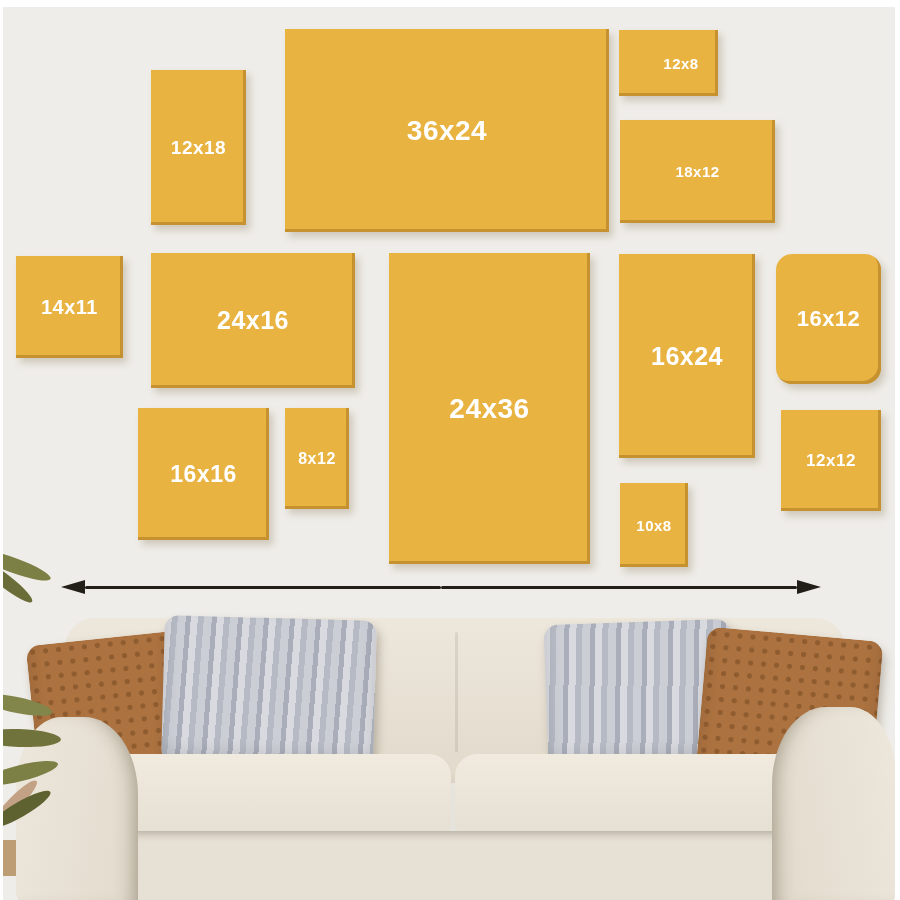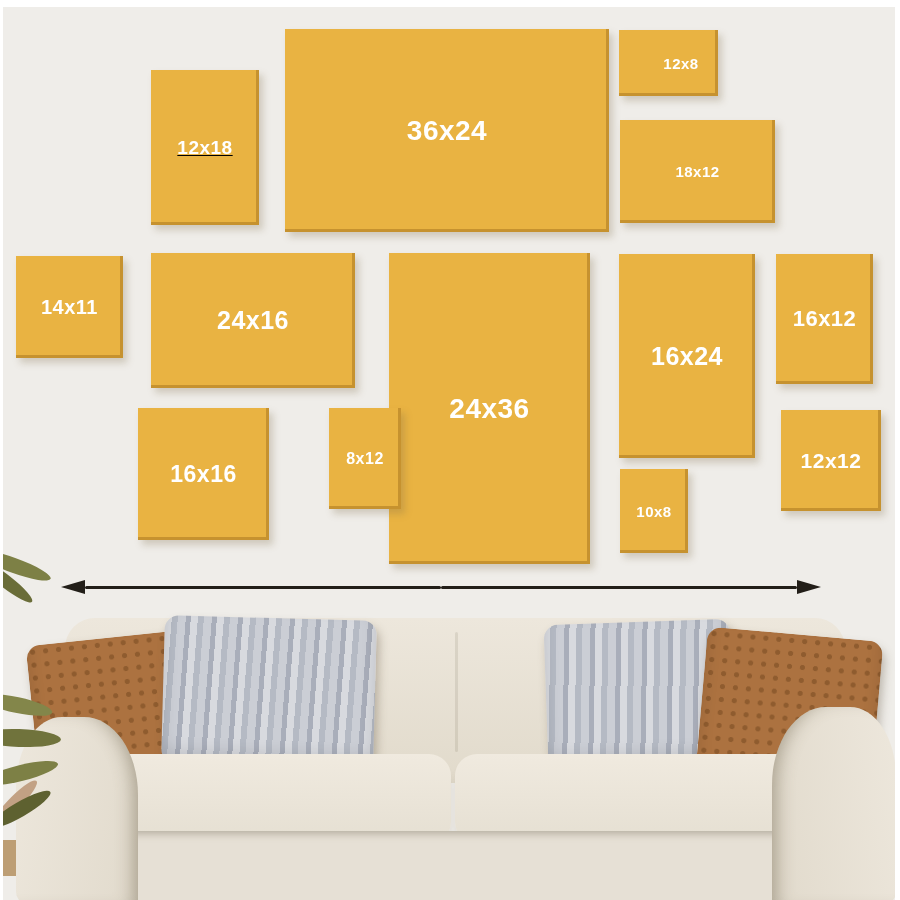--- a/index.html
+++ b/index.html
@@ -54,21 +54,21 @@
              box-shadow:inset 14px 0 18px -10px rgba(95,85,60,.45);}
   .leaf{border-radius:50%;z-index:7;}
 </style>
 </head>
 <body>
 
 <div class="stage">
   <div class="wall">
 
     <div>
-        <div class="frame" style="left: 148px; top: 63px; width: 108px; height: 155px; text-decoration: underline;">
+        <div class="frame" style="left: 148px; top: 63px; width: 95px; height: 155px;">
     <span class="frame-label" style="font-size: 19px;">12x18</span>
   </div>
         <div class="frame" style="left: 282px; top: 22px; width: 324px; height: 203px;">
     <span class="frame-label" style="font-size: 28px;">36x24</span>
   </div>
         <div class="frame" style="left: 616px; top: 23px; width: 99px; height: 66px;">
     <span class="frame-label" style="font-size: 15px; margin-left: 25px;">12x8</span>
   </div>
         <div class="frame" style="left: 617px; top: 113px; width: 155px; height: 103px;">
     <span class="frame-label" style="font-size: 15px;">18x12</span>
@@ -78,33 +78,33 @@
   </div>
         <div class="frame" style="left: 148px; top: 246px; width: 204px; height: 135px;">
     <span class="frame-label" style="font-size: 25px;">24x16</span>
   </div>
         <div class="frame" style="left: 386px; top: 246px; width: 201px; height: 311px;">
     <span class="frame-label" style="font-size: 28px;">24x36</span>
   </div>
         <div class="frame" style="left: 616px; top: 247px; width: 136px; height: 204px;">
     <span class="frame-label" style="font-size: 25px;">16x24</span>
   </div>
-        <div class="frame" style="left: 773px; top: 247px; width: 97px; height: 130px;">
+        <div class="frame" style="left: 773px; top: 247px; width: 105px; height: 130px; border-radius: 16px;">
     <span class="frame-label" style="font-size: 22px;">16x12</span>
   </div>
         <div class="frame" style="left: 135px; top: 401px; width: 131px; height: 132px;">
     <span class="frame-label" style="font-size: 23px;">16x16</span>
   </div>
-        <div class="frame" style="left: 282px; top: 401px; width: 72px; height: 101px; margin-left: 44px;">
+        <div class="frame" style="left: 282px; top: 401px; width: 64px; height: 101px;">
     <span class="frame-label" style="font-size: 16px;">8x12</span>
   </div>
         <div class="frame" style="left: 778px; top: 403px; width: 100px; height: 101px;">
-    <span class="frame-label" style="font-size: 21px;">12x12</span>
+    <span class="frame-label" style="font-size: 17px;">12x12</span>
   </div>
-        <div class="frame" style="left: 617px; top: 462px; width: 68px; height: 84px;">
+        <div class="frame" style="left: 617px; top: 476px; width: 68px; height: 84px;">
     <span class="frame-label" style="font-size: 15px;">10x8</span>
   </div>
       </div>
 
     <div class="dimension">
       <div class="head head-left"></div>
       <div class="seg"></div>
       <div class="seg"></div>
       <div class="head head-right"></div>
     </div>

